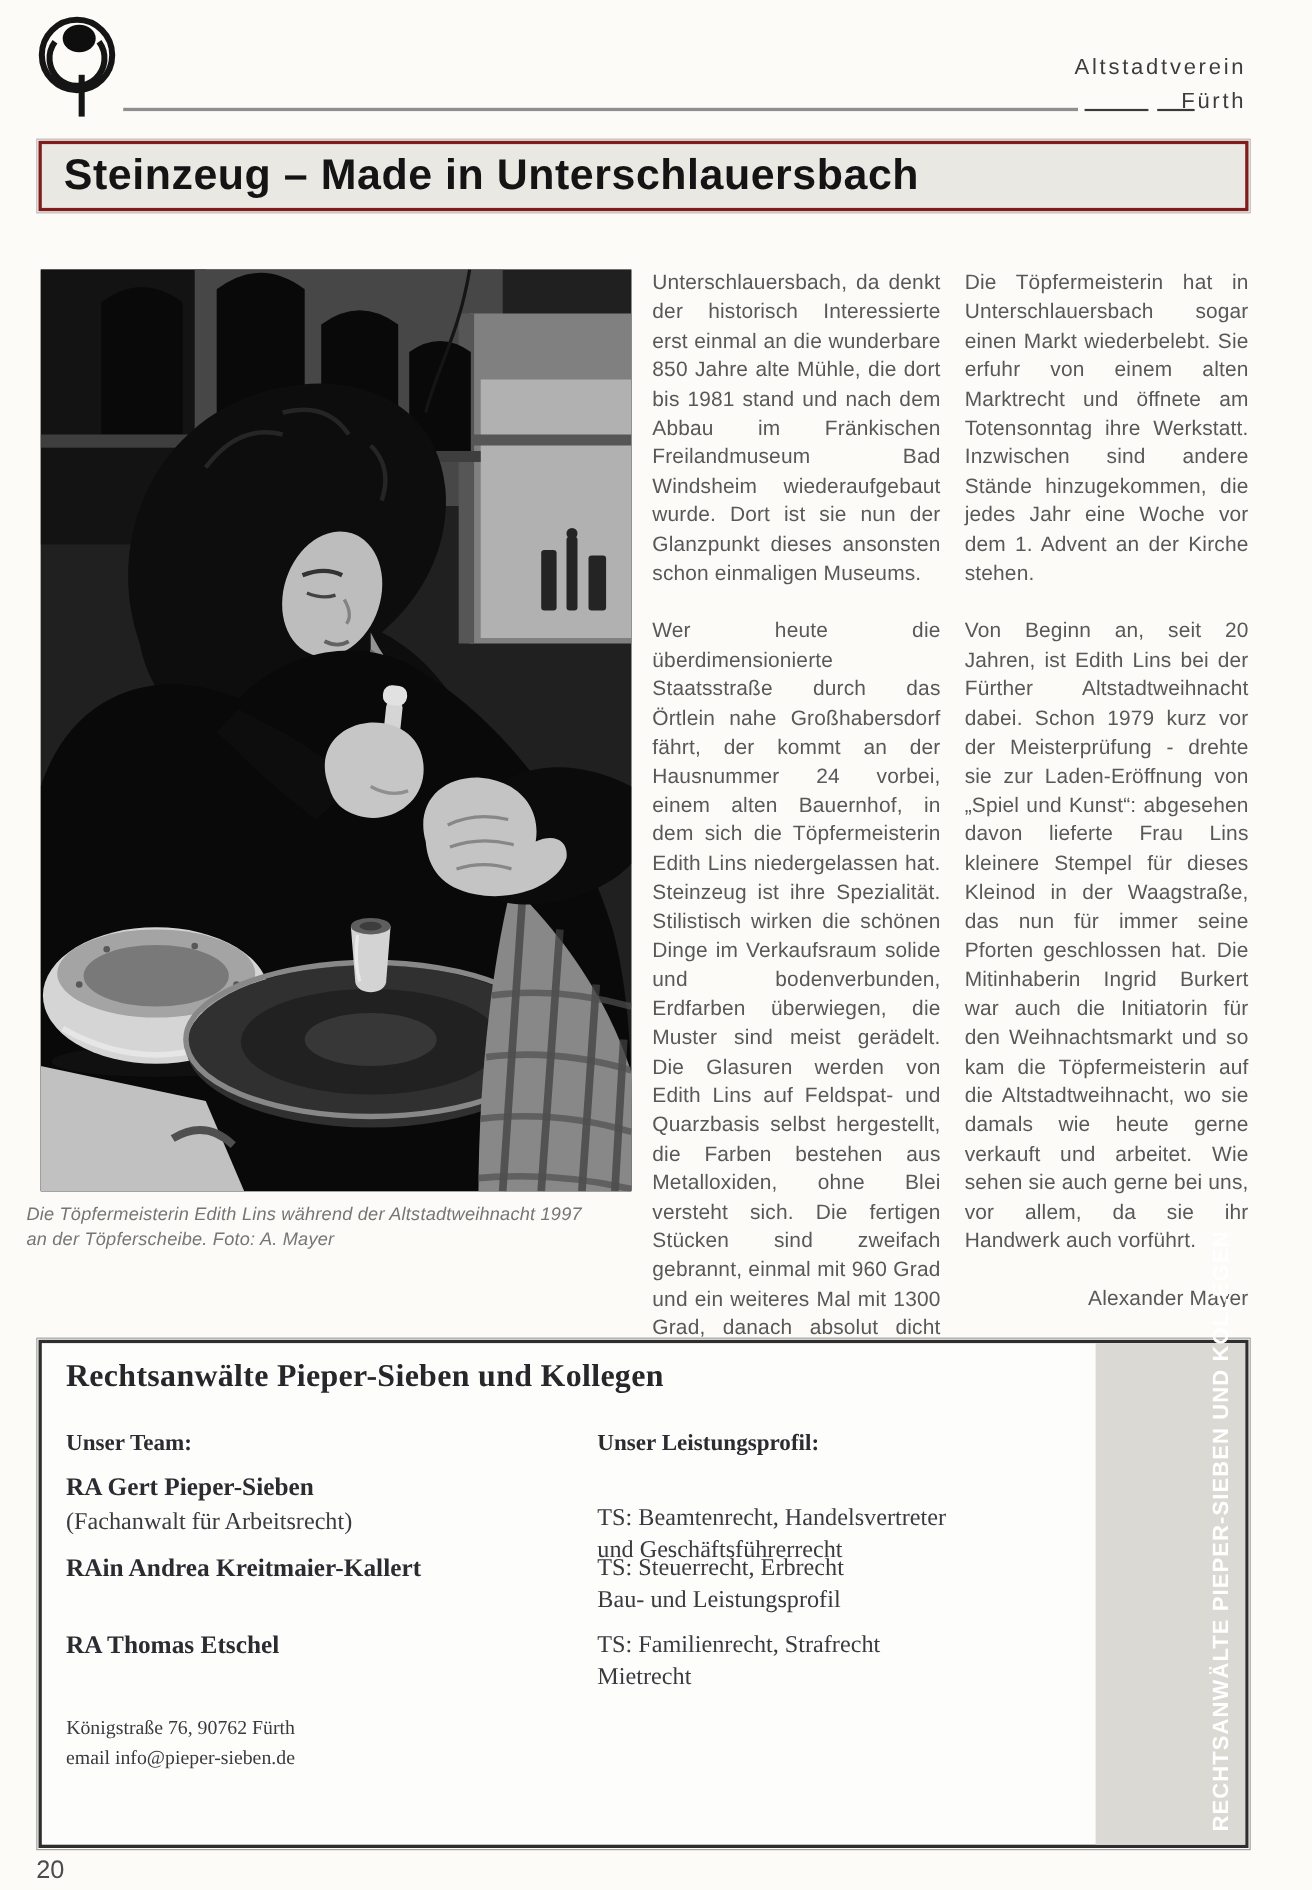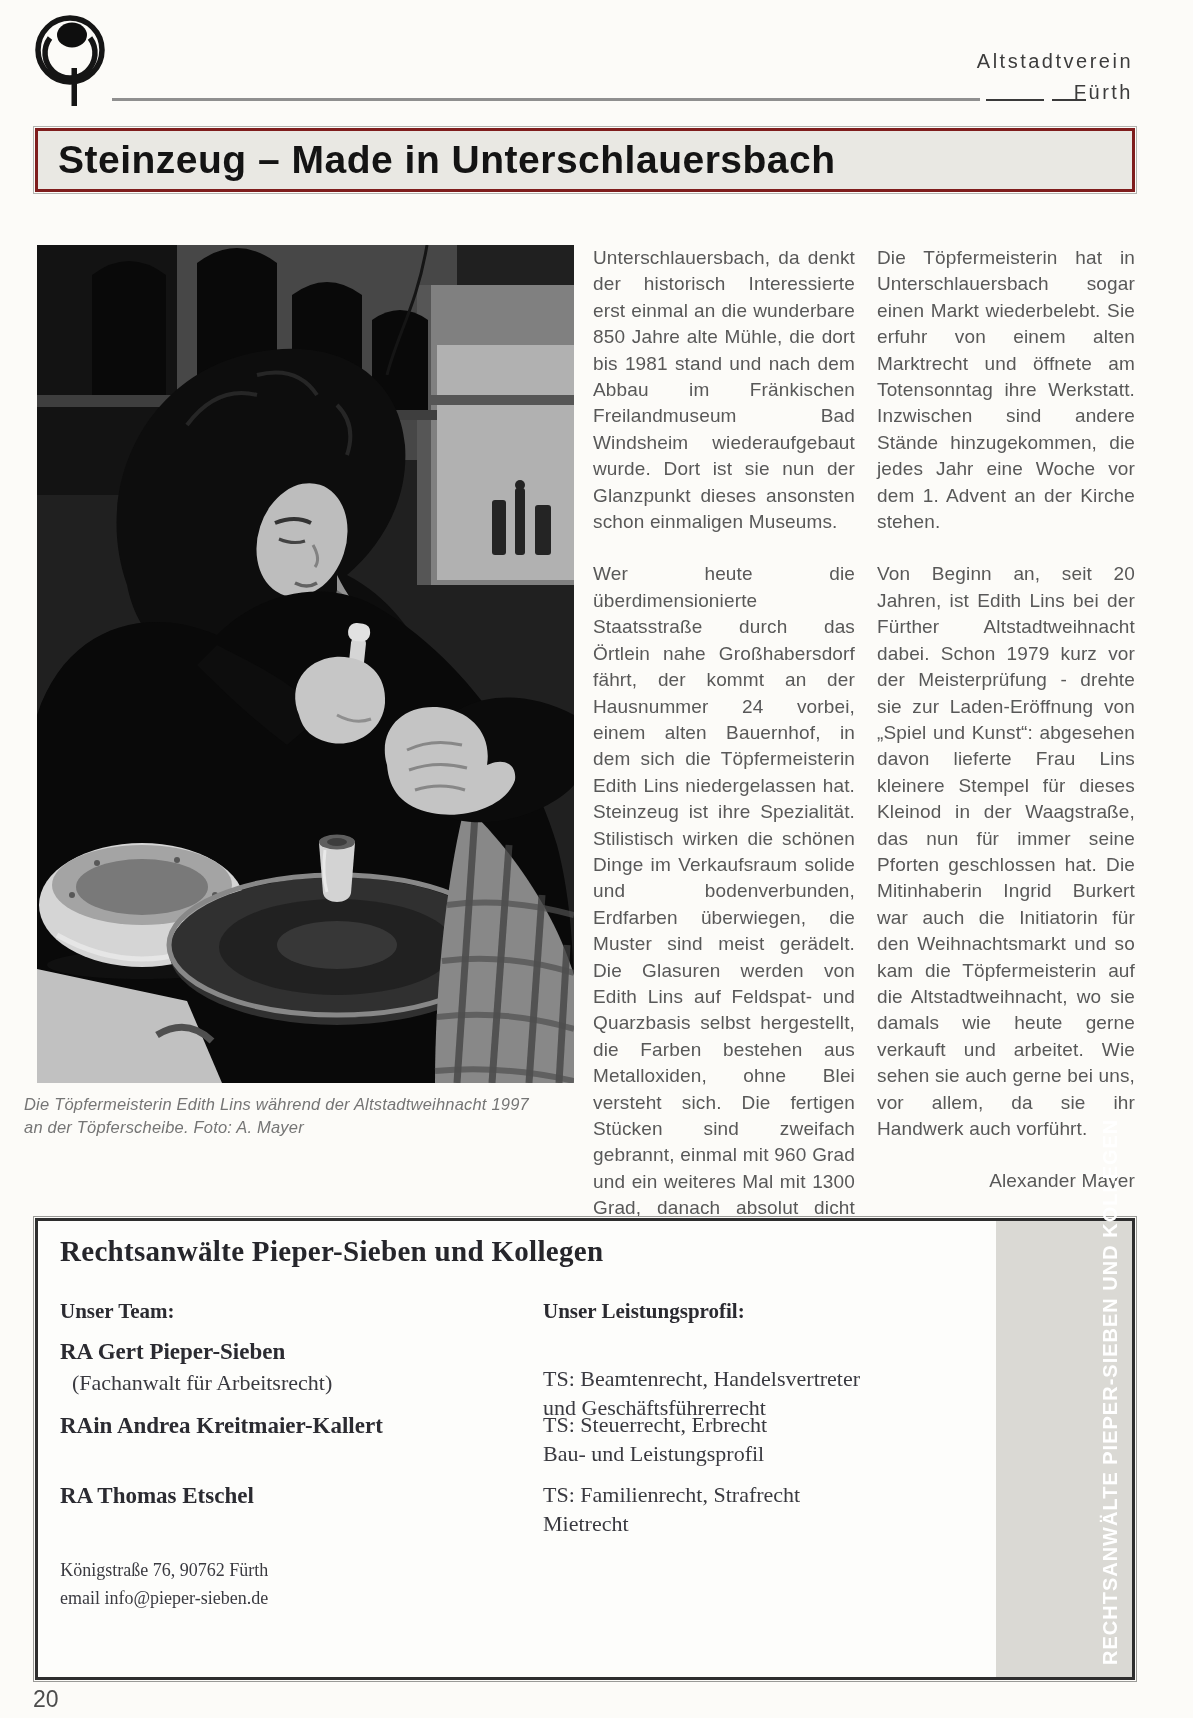--- a/index.html
+++ b/index.html
@@ -50,21 +50,21 @@
   .ad-band{position:absolute;right:0;top:0;bottom:0;width:136px;background:#dad9d4;}
   .ad-band-text{
     position:absolute;right:10px;top:18px;bottom:12px;
     writing-mode:vertical-rl;transform:rotate(180deg);
     font-family:"Liberation Sans",sans-serif;font-weight:bold;font-size:20px;
     letter-spacing:1px;color:#ffffff;white-space:nowrap;
   }
   .ad-title{position:absolute;left:22px;top:14px;font-size:29px;font-weight:bold;color:#26262b;letter-spacing:.3px;}
   .ad-h{position:absolute;font-size:21px;font-weight:bold;color:#2b2b31;}
   .ad-name{position:absolute;left:22px;font-size:23px;font-weight:bold;color:#2b2b31;}
-  .ad-sub{position:absolute;left:34px;font-size:22px;color:#3a3a40;}
+  .ad-sub{position:absolute;left:22px;font-size:22px;color:#3a3a40;}
   .ad-ts{position:absolute;left:505px;font-size:22px;line-height:29px;color:#3a3a40;white-space:pre-line;}
   .ad-address{position:absolute;left:22px;top:336px;font-size:18px;line-height:27.5px;color:#3a3a40;text-align:right;}
   .pagenum{position:absolute;left:33px;top:1686px;font-size:23px;color:#4c4c4c;}
 </style>
 </head>
 <body>
 
 <svg class="logo" viewBox="0 0 118 108" aria-hidden="true">
   <circle cx="42" cy="42" r="32" fill="none" stroke="#151515" stroke-width="5.5"></circle>
   <path d="M 22,30 A 25,25 0 1 0 62,30" fill="none" stroke="#151515" stroke-width="5.5"></path>

